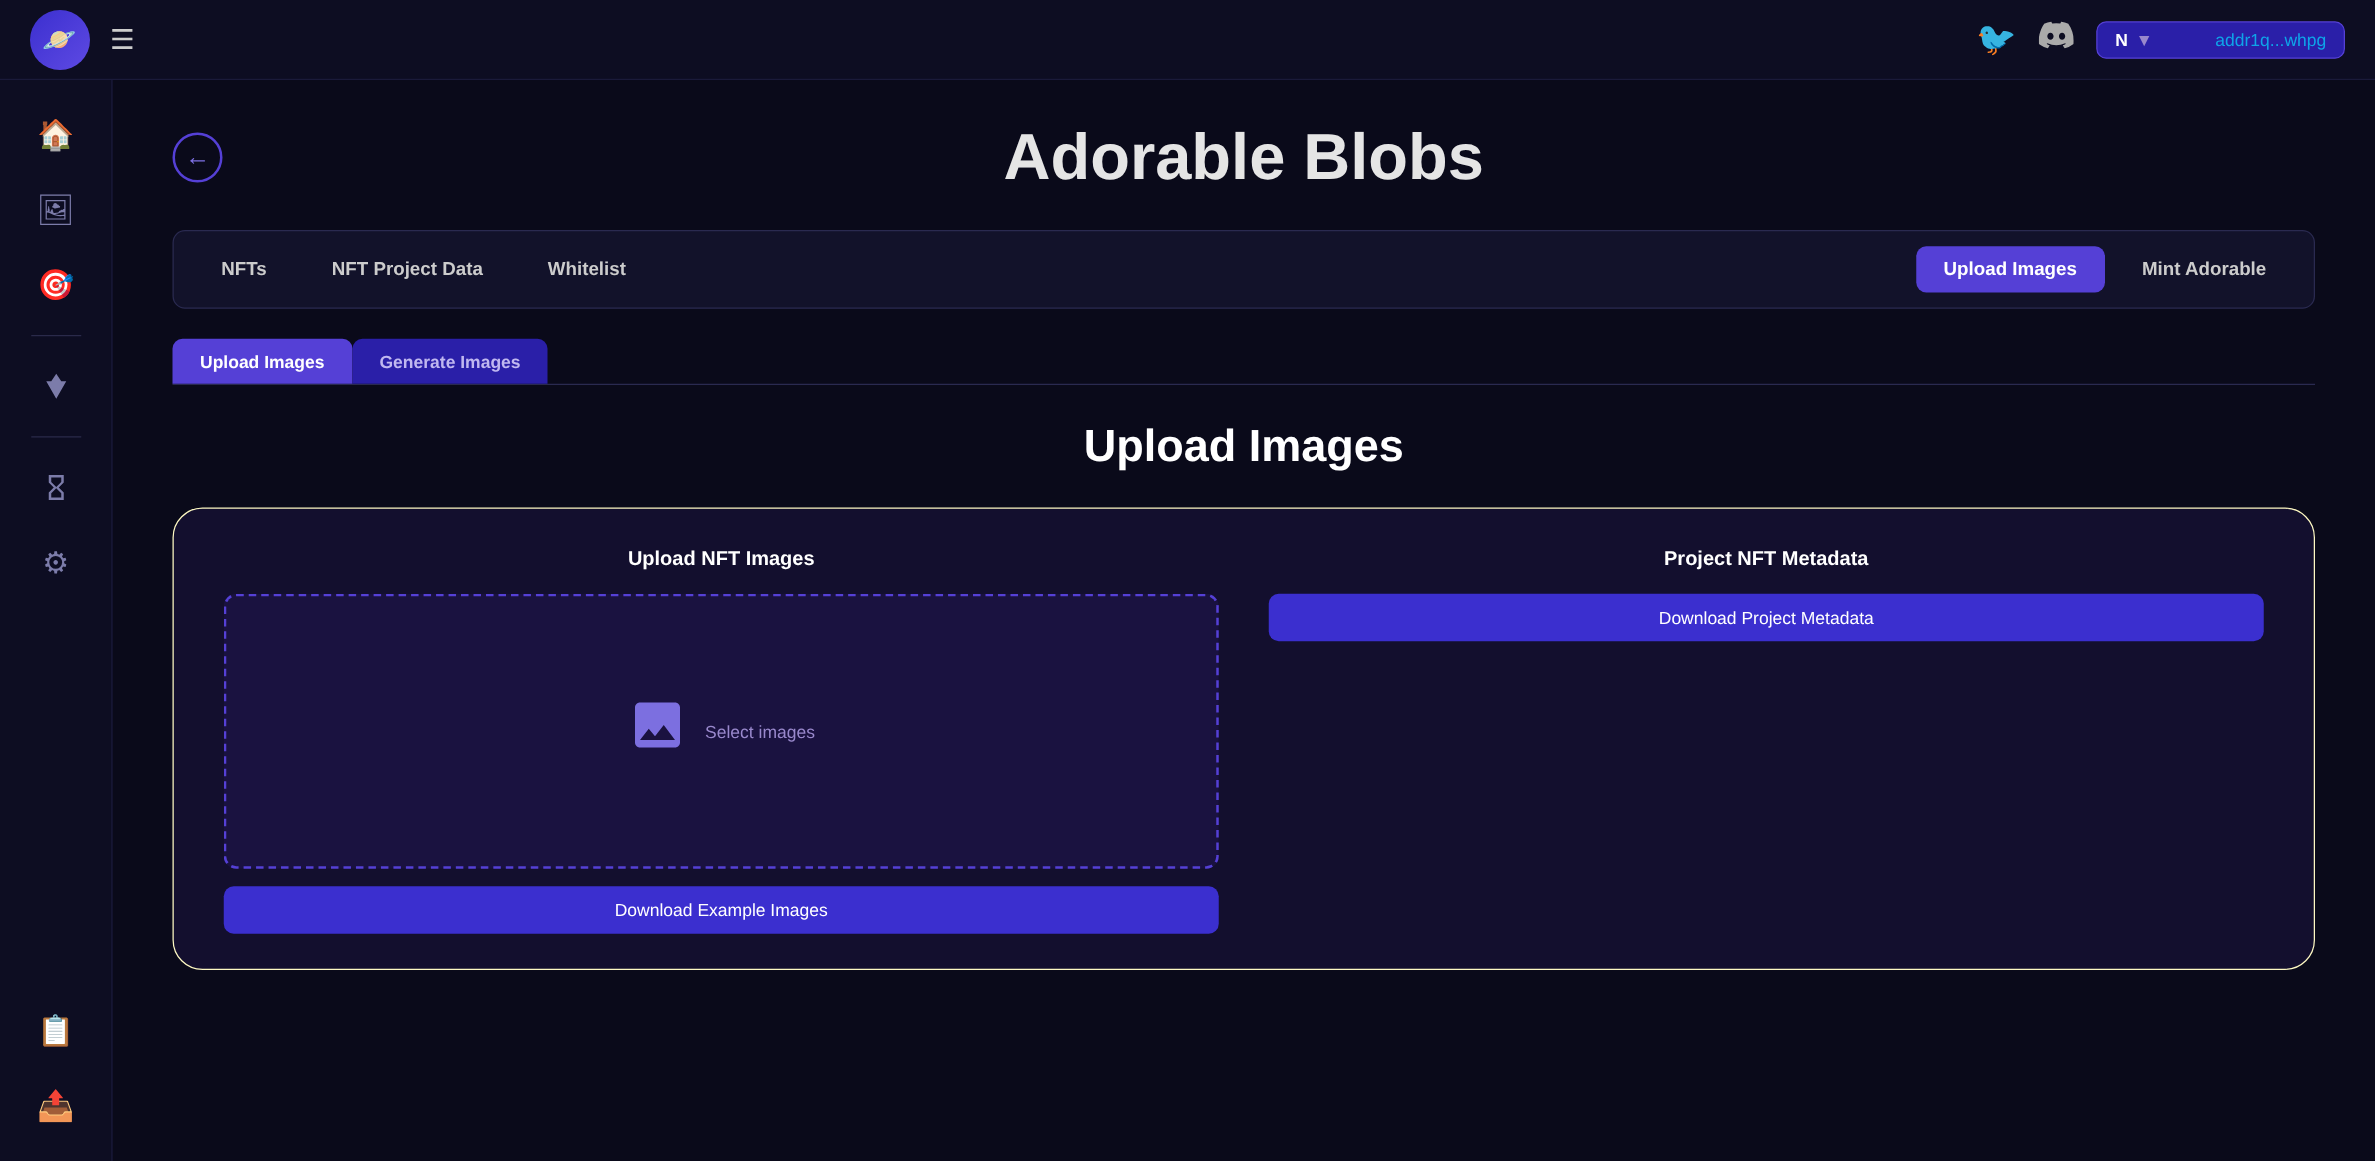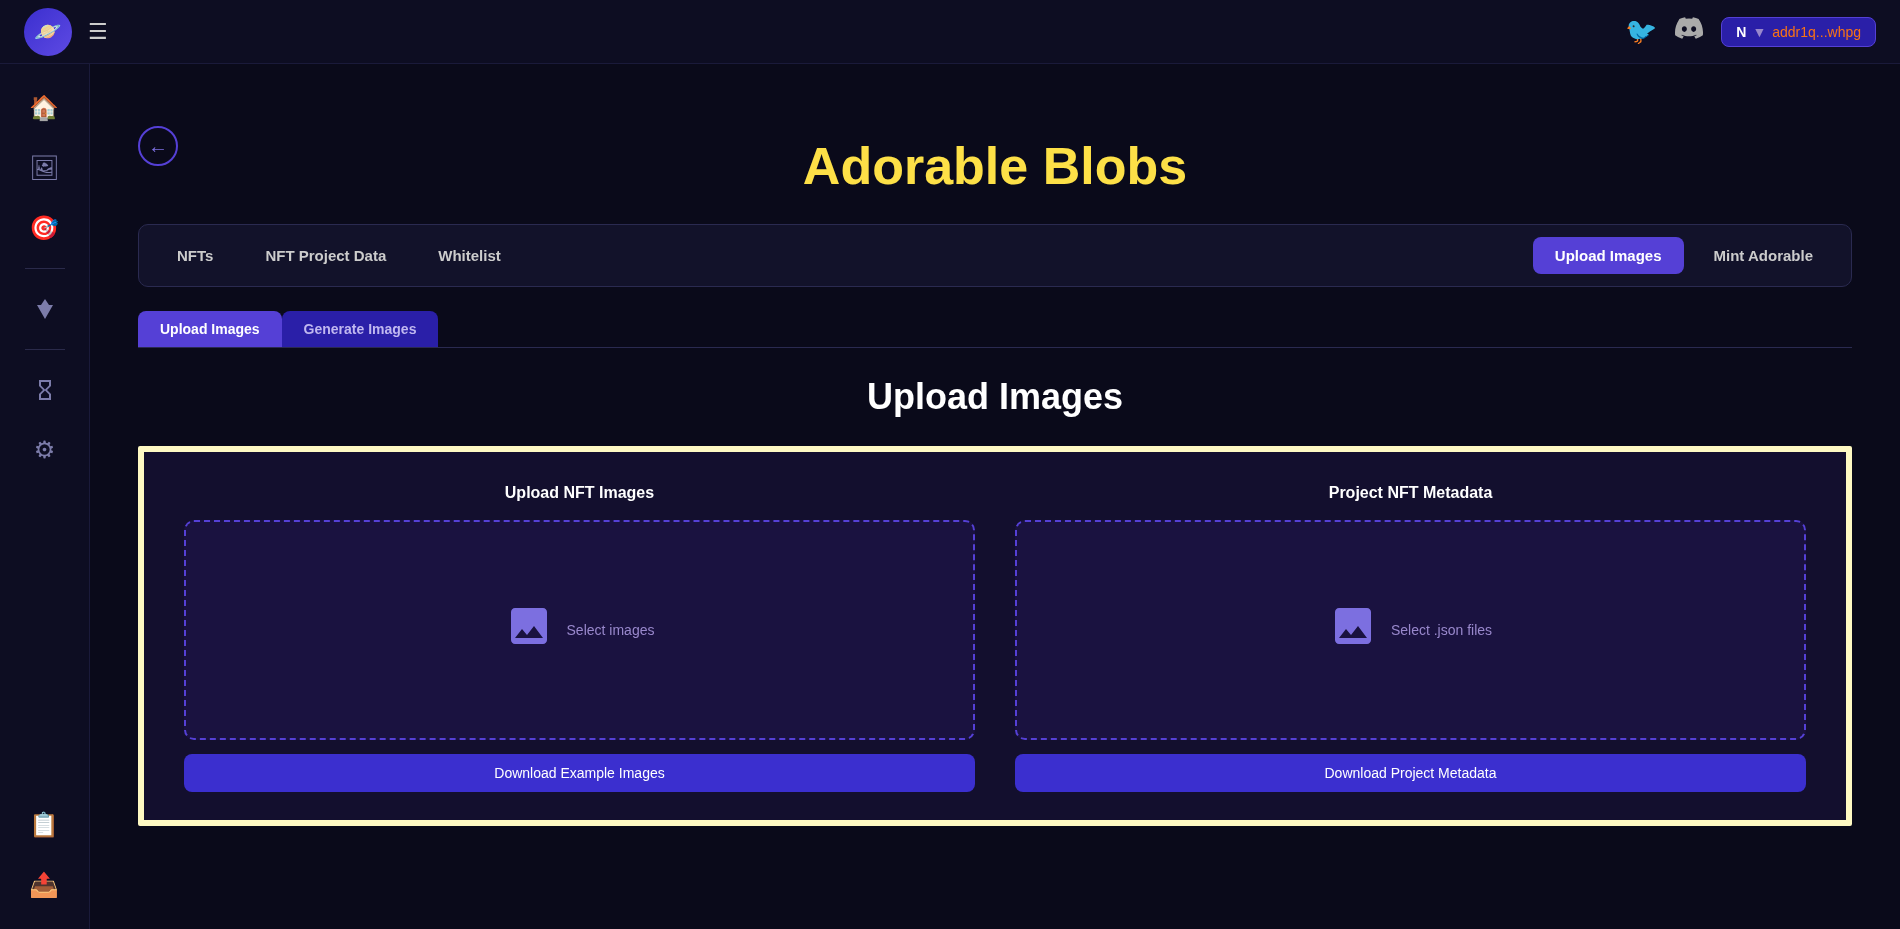--- a/index.html
+++ b/index.html
@@ -40,21 +40,21 @@
       background: #2a1fa8;
       border: 1.5px solid #5540d6;
       border-radius: 8px;
       padding: 6px 14px;
       color: #fff;
       font-size: 14px;
       cursor: pointer;
       display: flex; align-items: center; gap: 6px;
     }
     .wallet-network { font-weight: bold; }
-    .wallet-addr { color: #f97316; }
+    .wallet-addr { color: #0ea5e9; margin-left: 44px; }
 
     
     .sidebar {
       position: fixed;
       top: 64px; left: 0; bottom: 0;
       width: 90px;
       background: #0d0d22;
       border-right: 1px solid #1a1a3a;
       display: flex;
       flex-direction: column;
@@ -103,23 +103,22 @@
       border: 2px solid #5540d6;
       background: transparent;
       color: #7c6fe0;
       font-size: 20px;
       display: flex; align-items: center; justify-content: center;
       cursor: pointer;
     }
     .page-title {
       font-size: 52px;
       font-weight: 800;
-      color: #fde047;
+      color: #e5e5e5;
       text-align: right;
-      margin-top: 40px;
     }
 
     
     .tabs-bar {
       background: #12122a;
       border: 1px solid #2a2a50;
       border-radius: 10px;
       padding: 12px 16px;
       display: flex;
       align-items: center;
@@ -175,22 +174,22 @@
     .section-title {
       text-align: center;
       font-size: 36px;
       font-weight: 800;
       margin-bottom: 28px;
     }
 
     
     .upload-card {
       background: #130f2e;
-      border: 6px solid #fef9c3;
-      border-radius: 2px;
+      border: 1px solid #fef9c3;
+      border-radius: 24px;
       padding: 32px 40px 28px;
       display: flex;
       gap: 40px;
     }
     .upload-section {
       flex: 1;
       display: flex;
       flex-direction: column;
       align-items: center;
       gap: 14px;
@@ -320,26 +319,18 @@
             <path d="M21 19V5c0-1.1-.9-2-2-2H5c-1.1 0-2 .9-2 2v14c0 1.1.9 2 2 2h14c1.1 0 2-.9 2-2zM8.5 13.5l2.5 3.01L14.5 12l4.5 6H5l3.5-4.5z"></path>
           </svg>
         </div>
         <span class="dropzone-label">Select images</span>
       </div>
       <button class="download-btn">Download Example Images</button>
     </div>
 
     <div class="upload-section">
       <div class="upload-section-title">Project NFT Metadata</div>
-      <div class="dropzone">
-        <div class="dropzone-icon">
-          <svg width="48" height="48" viewBox="0 0 24 24" fill="#7c6fe0">
-            <path d="M21 19V5c0-1.1-.9-2-2-2H5c-1.1 0-2 .9-2 2v14c0 1.1.9 2 2 2h14c1.1 0 2-.9 2-2zM8.5 13.5l2.5 3.01L14.5 12l4.5 6H5l3.5-4.5z"></path>
-          </svg>
-        </div>
-        <span class="dropzone-label">Select .json files</span>
-      </div>
       <button class="download-btn">Download Project Metadata</button>
     </div>
 
   </div>
 
 </main>
 
 </body></html>

